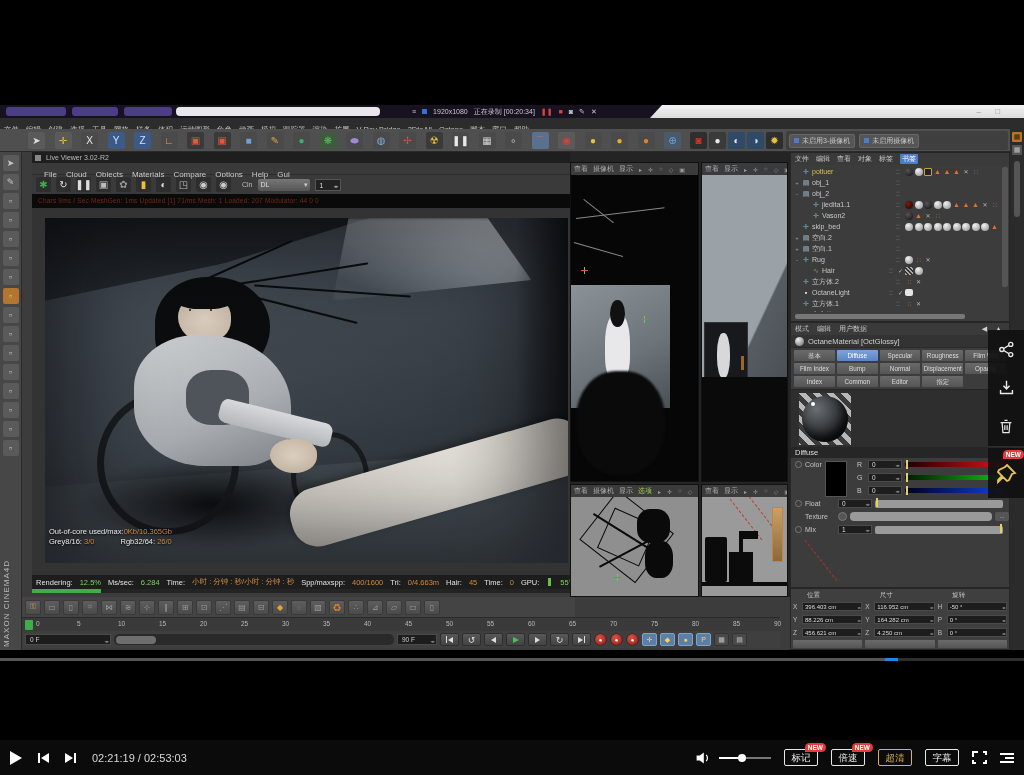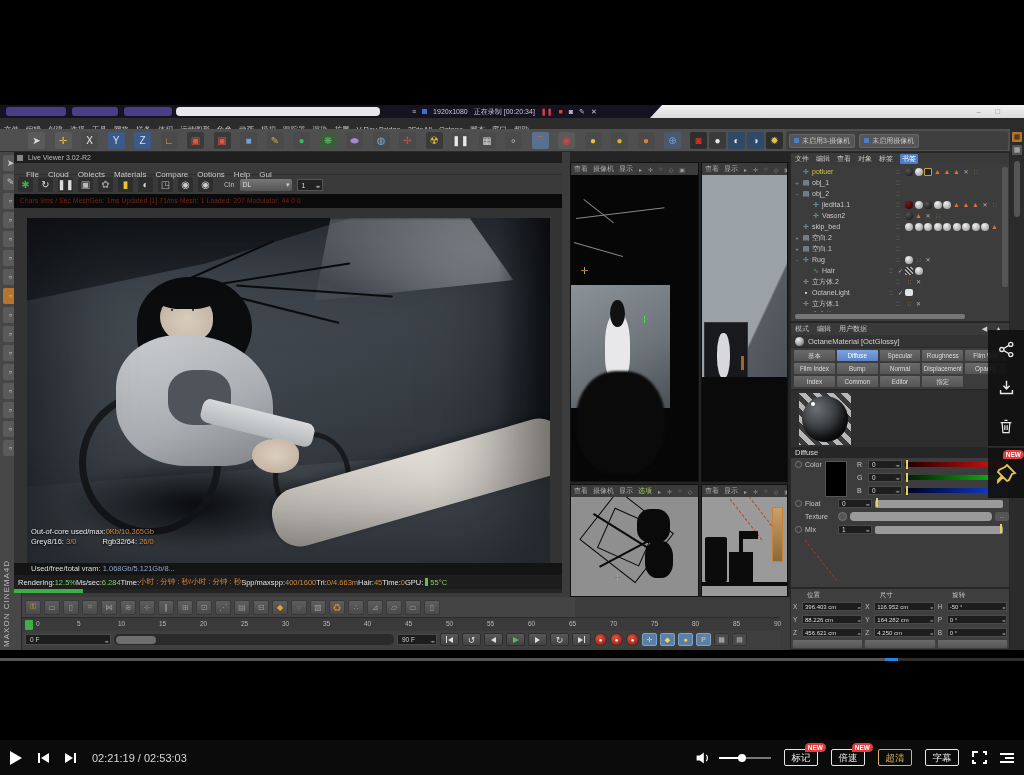--- a/index.html
+++ b/index.html
@@ -42,21 +42,21 @@
   .tabstrip{position:absolute;left:786px;top:2px;width:222px;height:19px;background:#3f3f3f;border-radius:2px;display:flex;align-items:center;gap:4px;padding:0 3px;}
   .vtab{display:flex;align-items:center;gap:3px;background:#555;border:1px solid #666;border-radius:2px;height:14px;padding:0 4px;color:#c8c8c8;font-size:7px;}
   .vtab i{width:5px;height:5px;background:#4d7dc8;display:inline-block;}
 
   
   .leftbar{position:absolute;left:0;top:47px;width:22px;height:498px;background:#474747;border-right:1px solid #2a2a2a;}
   .lb-ic{width:16px;height:16px;margin:3px auto 0 auto;border-radius:2px;display:flex;align-items:center;justify-content:center;font-size:9px;}
   .brand{position:absolute;left:2px;top:408px;writing-mode:vertical-rl;transform:rotate(180deg);color:#cfcfcf;font-size:8px;letter-spacing:1px;opacity:.85;}
 
   
-  .lv{position:absolute;left:14px;top:47px;width:548px;height:441px;background:#333;}
+  .lv{position:absolute;left:32px;top:47px;width:548px;height:441px;background:#333;}
   .lv-title{height:11px;background:#1e1e1e;color:#bbb;font-size:7px;line-height:11px;padding-left:14px;position:relative;}
   .lv-title:before{content:"";position:absolute;left:3px;top:2.5px;width:6px;height:6px;background:#888;}
   .lv-menu{height:12px;background:#3a3a3a;border-bottom:1px solid #2c2c2c;padding-left:12px;}
   .lv-menu span{color:#cacaca;font-size:8px;line-height:12px;margin-right:9px;}
   .lv-tools{height:19px;background:#3a3a3a;display:flex;align-items:center;gap:5px;padding-left:4px;}
   .lvt{width:15px;height:15px;border-radius:2px;display:flex;align-items:center;justify-content:center;font-size:10px;}
   .lv-cln{color:#bbb;font-size:7px;margin-left:6px;}
   .lv-dd{width:52px;height:12px;background:linear-gradient(#777,#555);border-radius:2px;color:#ddd;font-size:7px;line-height:12px;padding:0 3px;position:relative;}
   .lv-dd:after{content:"▾";position:absolute;right:2px;top:0;color:#ccc;}
   .lv-spin{width:26px;height:12px;background:#222;border:1px solid #555;color:#ddd;font-size:7px;line-height:11px;padding-left:4px;position:relative;}
@@ -82,21 +82,21 @@
   .g-arm{position:absolute;left:33%;top:56%;width:22%;height:7%;background:linear-gradient(#d7d9db,#b4b7ba);border-radius:8px;transform:rotate(14deg);}
   .v-arm{position:absolute;left:46%;top:68%;width:58%;height:17%;background:linear-gradient(100deg,#d2cdc5,#e4e0d9 55%,#cfcac2);border-radius:26px;transform:rotate(-16deg);box-shadow:0 -3px 8px rgba(0,0,0,.35);}
   .v-hand{position:absolute;left:43%;top:64%;width:9%;height:10%;background:radial-gradient(#e0d3c2,#c3b2a0);border-radius:50% 45% 50% 55%;}
   .cv-vig{position:absolute;inset:0;box-shadow:inset 0 0 90px 28px rgba(3,4,6,.6);}
   .cv-txt{position:absolute;left:4px;bottom:16px;font-size:7.5px;line-height:10px;color:#e8e8e8;text-shadow:0 1px 2px #000;}
   .cv-txt .v{color:var(--orange);}
   .cv-txt .g2{margin-left:26px;}
 
   .vramline{position:absolute;left:0;top:411px;width:548px;height:12px;background:#141414;color:#ddd;font-size:7.5px;line-height:12px;padding-left:17px;}
   .vramline .v{color:#8fa8c8;}
-  .lv-stats{position:absolute;left:0;top:423px;width:548px;height:14px;background:#1d1d1d;display:flex;align-items:center;padding-left:4px;font-size:7.5px;white-space:nowrap;overflow:hidden;}
+  .lv-stats{position:absolute;left:0;top:423px;width:548px;height:14px;background:#1d1d1d;display:flex;align-items:center;gap:7px;padding-left:4px;font-size:7.5px;white-space:nowrap;overflow:hidden;}
   .lv-stats b{color:#e0e0e0;font-weight:normal;}
   .lv-stats .vg{color:#7fd06a;} .lv-stats .vo{color:var(--orange);}
   .gpu-bar{display:inline-block;width:3px;height:8px;background:#6abf4b;margin:0 2px;}
   .lv-prog{position:absolute;left:0;top:437px;width:548px;height:4px;background:#242424;}
   .lv-prog i{display:block;height:4px;background:var(--green);}
 
   
   .vpgroup{position:absolute;left:570px;top:47px;width:220px;height:445px;background:#242424;}
   .vp{position:absolute;background:#1a1a1a;border:1px solid #111;}
   .vp-head{height:12px;background:#3b3b3b;display:flex;align-items:center;gap:5px;padding:0 3px;color:#ababab;font-size:7px;white-space:nowrap;overflow:hidden;}
@@ -403,23 +403,20 @@
         <div class="g-arm"></div>
         <div class="v-hand"></div>
         <div class="v-arm"></div>
         <div class="cv-vig"></div>
         <div class="cv-txt">
           <div><span>Out-of-core used/max:</span><span class="v">0Kb/10.365Gb</span></div>
           <div><span>Grey8/16:</span> <span class="v">3/0</span><span class="g2">Rgb32/64:</span> <span class="v">26/0</span></div>
         </div>
       </div>
 
-      <div class="vramline">
-        <span>Used/free/total vram:</span> <span class="v">1.068Gb/5.121Gb/8...</span>
-      </div>
       <div class="lv-stats" id="lv-stats">
           <b>Rendering:</b>
           <span class="vg">12.5%</span>
           <b>Ms/sec:</b>
           <span class="vg">6.284</span>
           <b>Time:</b>
           <span class="vo">小时 : 分钟 : 秒/小时 : 分钟 : 秒</span>
           <b>Spp/maxspp:</b>
           <span class="vo">400/1600</span>
           <b>Tri:</b>

